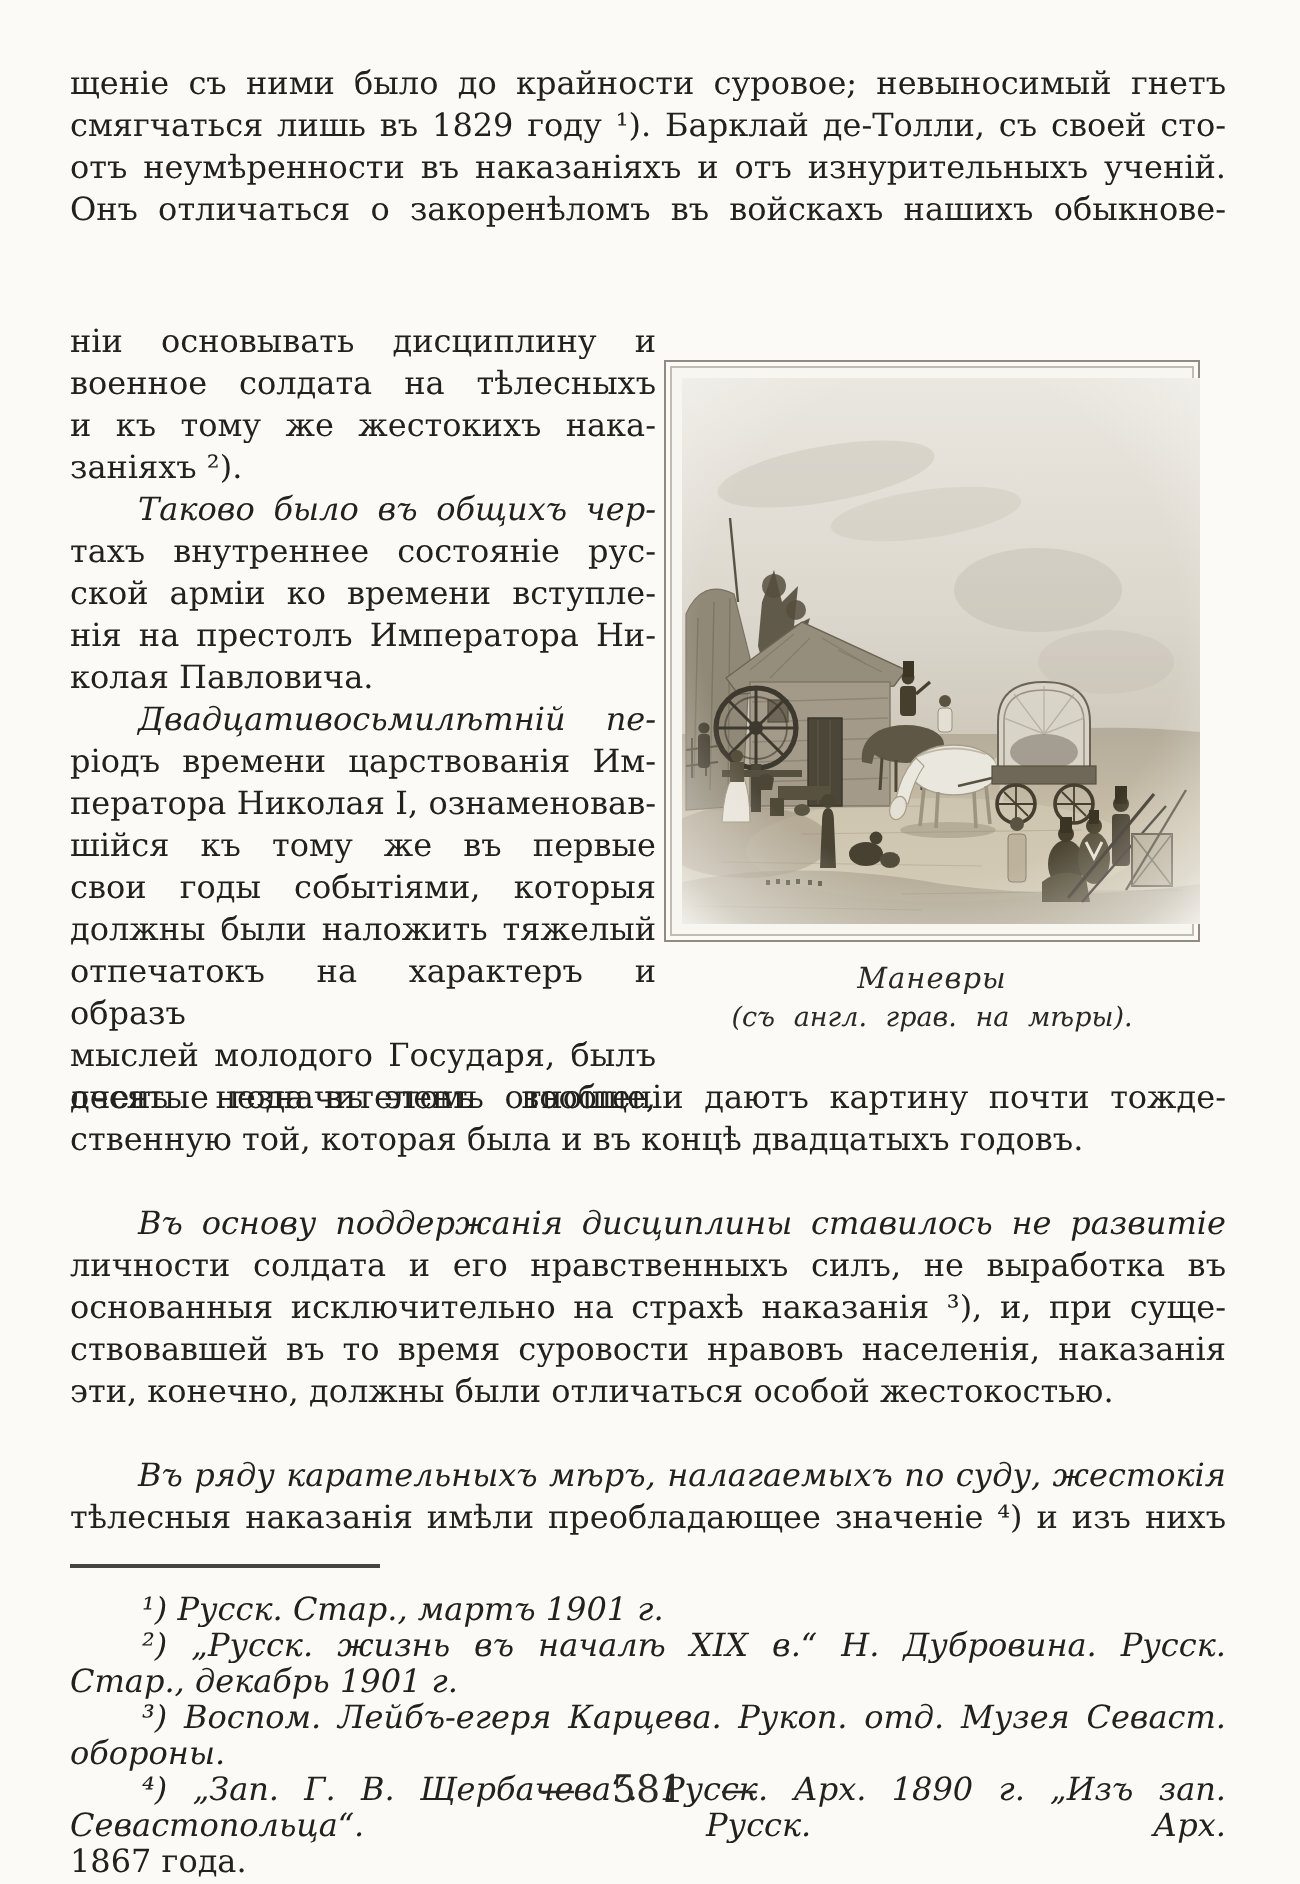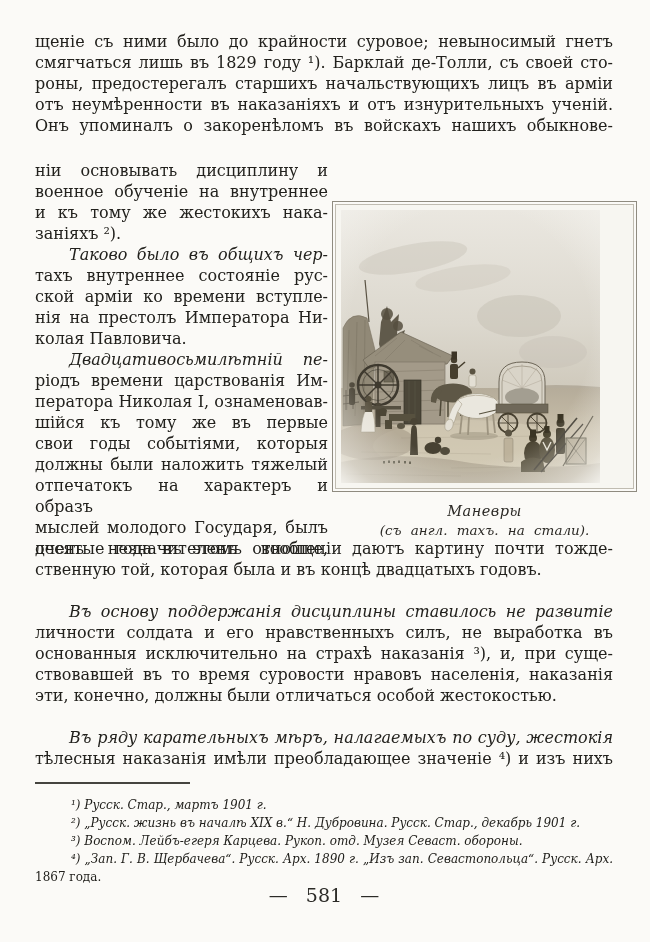--- a/index.html
+++ b/index.html
@@ -17,53 +17,52 @@
   .tl { text-align:justify; text-align-last:justify; text-justify:inter-word; white-space:normal; }
   .tl.ll { text-align-last:left; }
   .tl.ind { text-indent:34px;font-style:italic; }
 
   .tb-full1 { left:35px; top:31px;  width:578px; }
   .tb-narrow{ left:35px; top:160px; width:293px; }
   .tb-full2 { left:35px; top:538px; width:578px; }
   .tb-full3 { left:35px; top:601px; width:578px; }
   .tb-full4 { left:35px; top:727px; width:578px; }
 
-  .figure { position:absolute; left:332px; top:180px; width:305px;margin-top:21px; }
+  .figure { position:absolute; left:332px; top:180px; width:268px; }
   .frame { border:1px solid #8f8b80; padding:2px; background:#fbfaf7; }
   .frame-inner { border:1px solid #c0bcb1; padding:5px; background:#f7f6f1; }
   .frame-inner svg { display:block; width:259px; height:273px; }
   figcaption { margin-top:11px; text-align:center; font-style:italic; color:#2b2925; }
   .cap1 { font-size:14.5px; letter-spacing:0.5px; }
   .cap2 { font-size:13.5px; margin-top:3px; word-spacing:5px; }
 
   .fn-divider { position:absolute; left:35px; top:782px; width:155px; height:2px; background:#45443f; }
-  .footnotes { position:absolute; left:35px; top:796px; width:578px; font-size:12px; line-height:18px; }
+  .footnotes { position:absolute; left:35px; top:796px; width:578px; font-size:16px; line-height:18px; }
   .footnotes .tl.ind { text-indent:36px; }
 
   .page-number {
     position:absolute; left:35px; top:884px; width:578px;
     text-align:center; font-size:19px; word-spacing:12px; color:#2b2a27;
   }
 </style>
 </head>
 <body>
 
 <div class="page">
 
   <div class="tb tb-full1">
       <div class="tl">щеніе съ ними было до крайности суровое; невыносимый гнетъ</div>
       <div class="tl">смягчаться лишь въ 1829 году ¹). Барклай де-Толли, съ своей сто-</div>
-      <div class="tl">роны, предостерегалъ старшихъ начальствующихъ лицъ въ арміи</div>
       <div class="tl">отъ неумѣренности въ наказаніяхъ и отъ изнурительныхъ ученій.</div>
-      <div class="tl">Онъ упоминалъ о закоренѣломъ въ войскахъ нашихъ обыкнове-</div>
+      <div class="tl">Онъ отличаться о закоренѣломъ въ войскахъ нашихъ обыкнове-</div>
     </div>
 
   <div class="tb tb-narrow">
       <div class="tl">ніи основывать дисциплину и</div>
-      <div class="tl">военное обученіе на внутреннее</div>
+      <div class="tl">военное солдата на тѣлесныхъ</div>
       <div class="tl">и къ тому же жестокихъ нака-</div>
       <div class="tl ll">заніяхъ ²).</div>
       <div class="tl ind">Таково было въ общихъ чер-</div>
       <div class="tl">тахъ внутреннее состояніе рус-</div>
       <div class="tl">ской арміи ко времени вступле-</div>
       <div class="tl">нія на престолъ Императора Ни-</div>
       <div class="tl ll">колая Павловича.</div>
       <div class="tl ind">Двадцативосьмилѣтній пе-</div>
       <div class="tl">ріодъ времени царствованія Им-</div>
       <div class="tl">ператора Николая I, ознаменовав-</div>
@@ -274,21 +273,21 @@
             <rect x="63" y="251" width="2" height="2.5"></rect>
             <rect x="68" y="251.5" width="2" height="2.5"></rect>
           </g>
 
           <rect x="0" y="0" width="259" height="273" fill="url(#vig)"></rect>
         </svg>
       </div>
     </div>
     <figcaption>
       <div class="cap1">Маневры</div>
-      <div class="cap2">(съ англ. тахъ. на стали).</div>
+      <div class="cap2">(съ англ. грав. на мѣры).</div>
     </figcaption>
   </figure>
 
   <div class="tb tb-full2">
       <div class="tl">десятые года въ этомъ отношеніи даютъ картину почти тожде-</div>
       <div class="tl ll">ственную той, которая была и въ концѣ двадцатыхъ годовъ.</div>
     </div>
 
   <div class="tb tb-full3">
       <div class="tl ind">Въ основу поддержанія дисциплины ставилось не развитіе</div>

